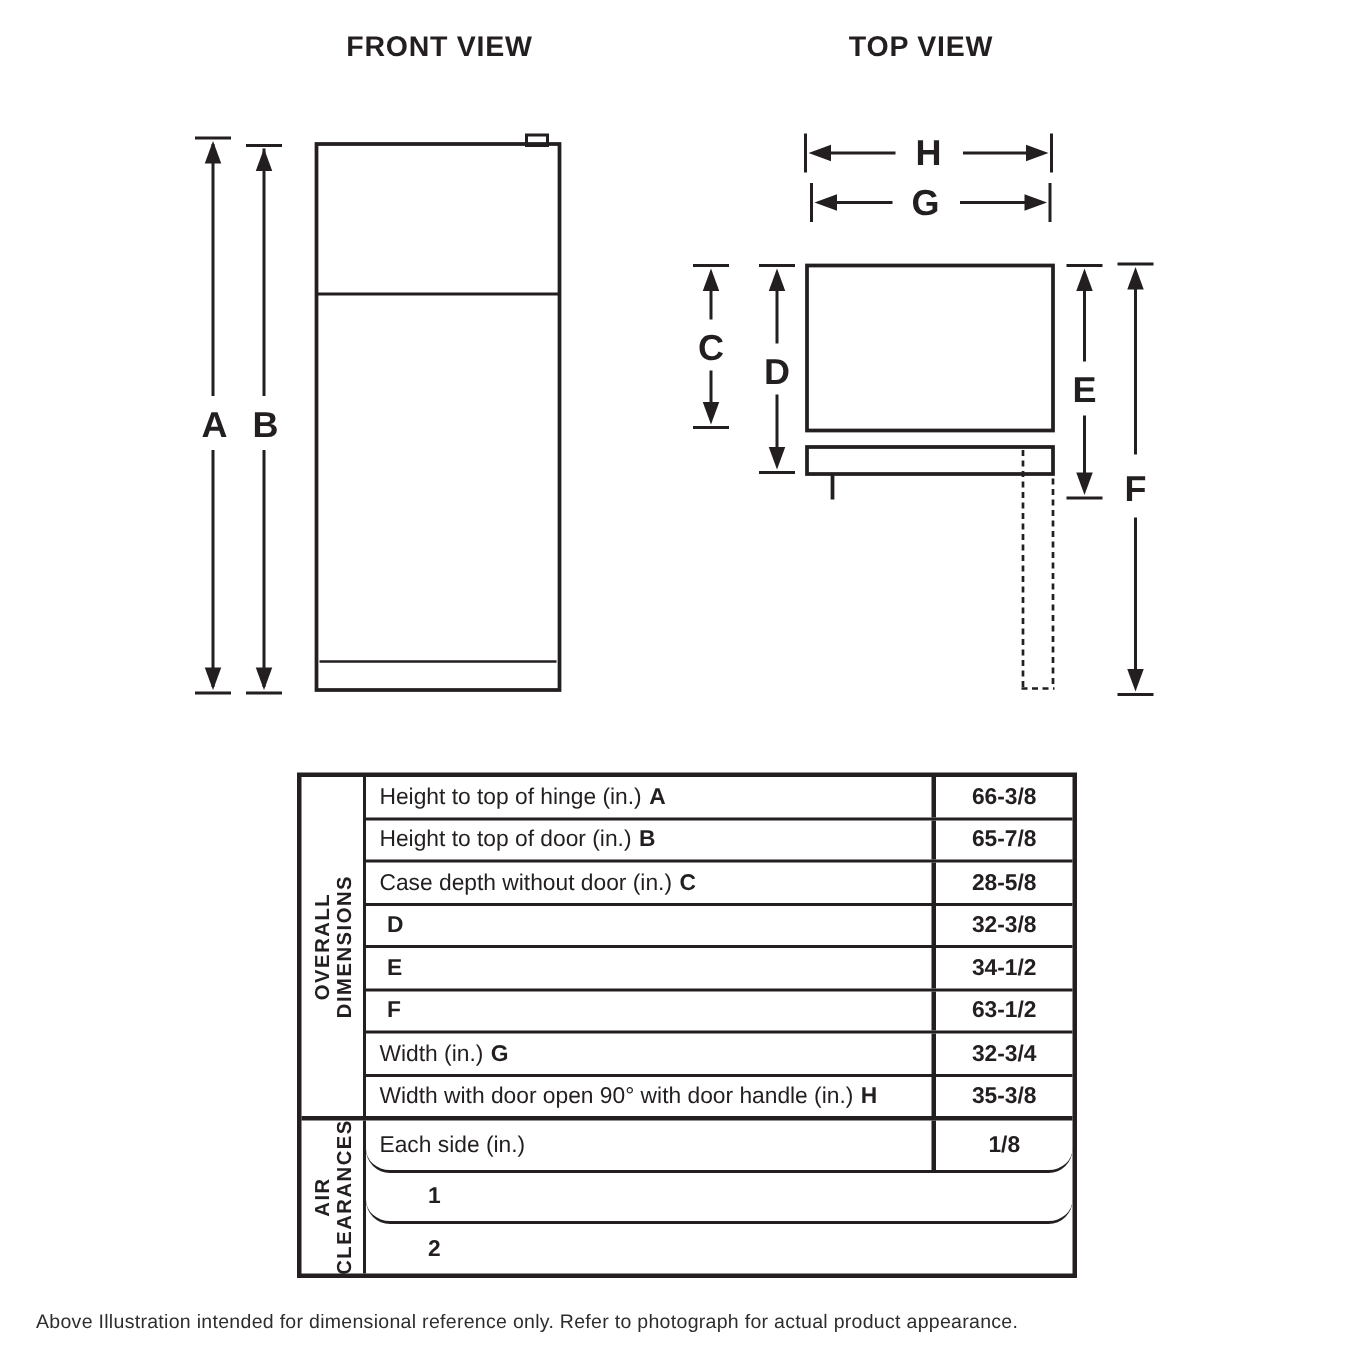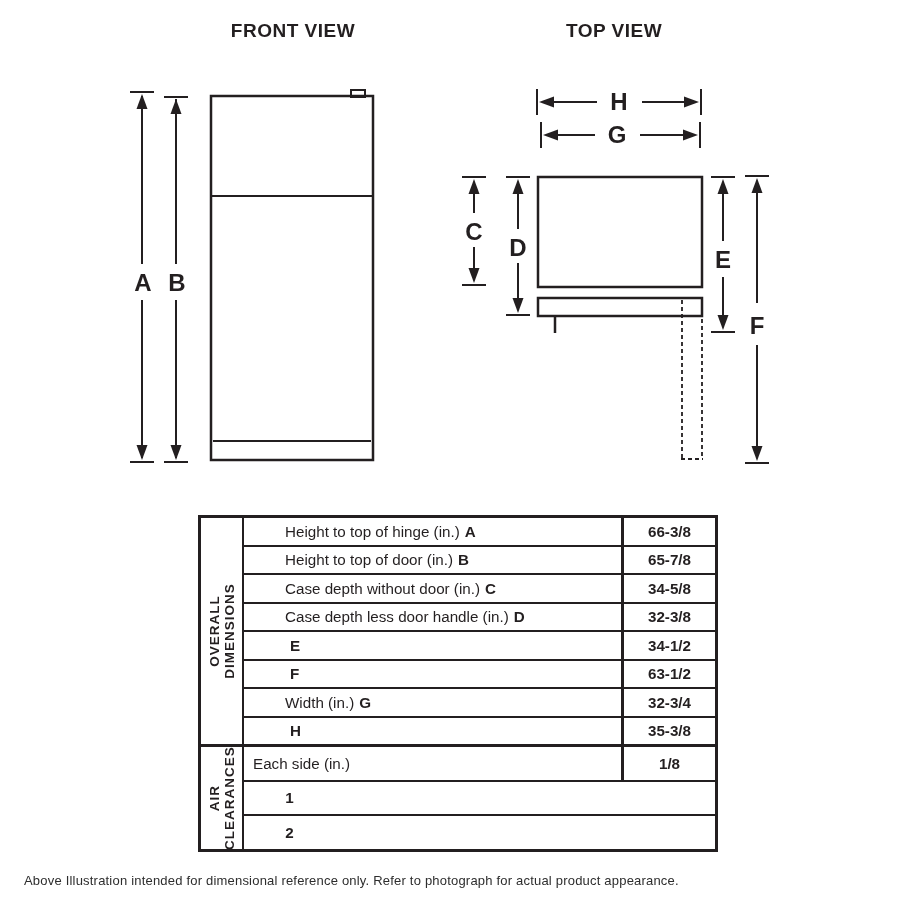--- a/index.html
+++ b/index.html
@@ -24,22 +24,22 @@
   .vhead{width:41px;border-right:2px solid #231f20;position:relative;}
   .rot{
     position:absolute;top:50%;left:50%;
     transform:translate(-50%,-50%) rotate(-90deg);
     font-weight:bold;font-size:13.5px;line-height:15px;
     letter-spacing:1px;text-align:center;white-space:nowrap;
   }
   .rows{flex:1;display:flex;flex-direction:column;}
   .row{display:flex;border-bottom:2px solid #231f20;}
   .rows .row:last-child{border-bottom:none;}
-  .overall .row{height:26.5px;padding-left:32px;}
-  .air .row{height:32.5px;}
+  .overall .row{height:26.5px;}
+  .air .row{height:32.5px;border-radius:16px;}
   .cell-label{
     flex:1;display:flex;align-items:center;padding-left:9px;
     border-right:3px solid #231f20;white-space:nowrap;overflow:hidden;
   }
   .cell-label b{margin-left:5px;}
   .cell-value{
     width:91px;display:flex;align-items:center;justify-content:center;
     font-weight:bold;
   }
 
@@ -195,25 +195,24 @@
             <span>Height to top of door (in.)</span>
             <b>B</b>
           </div>
         <div class="cell-value">65-7/8</div>
       </div>
       <div class="row">
         <div class="cell-label">
             <span>Case depth without door (in.)</span>
             <b>C</b>
           </div>
-        <div class="cell-value">34-5/8</div>
-      </div>
-      <div class="row">
-        <div class="cell-label">
-            <span>Case depth less door handle (in.)</span>
+        <div class="cell-value">28-5/8</div>
+      </div>
+      <div class="row">
+        <div class="cell-label">
             <b>D</b>
           </div>
         <div class="cell-value">32-3/8</div>
       </div>
       <div class="row">
         <div class="cell-label">
             <b>E</b>
           </div>
         <div class="cell-value">34-1/2</div>
       </div>
@@ -225,20 +224,21 @@
       </div>
       <div class="row">
         <div class="cell-label">
             <span>Width (in.)</span>
             <b>G</b>
           </div>
         <div class="cell-value">32-3/4</div>
       </div>
       <div class="row">
         <div class="cell-label">
+            <span>Width with door open 90° with door handle (in.)</span>
             <b>H</b>
           </div>
         <div class="cell-value">35-3/8</div>
       </div>
     </div>
   </div>
 
   <div class="section air">
     <div class="vhead">
       <div class="rot">

